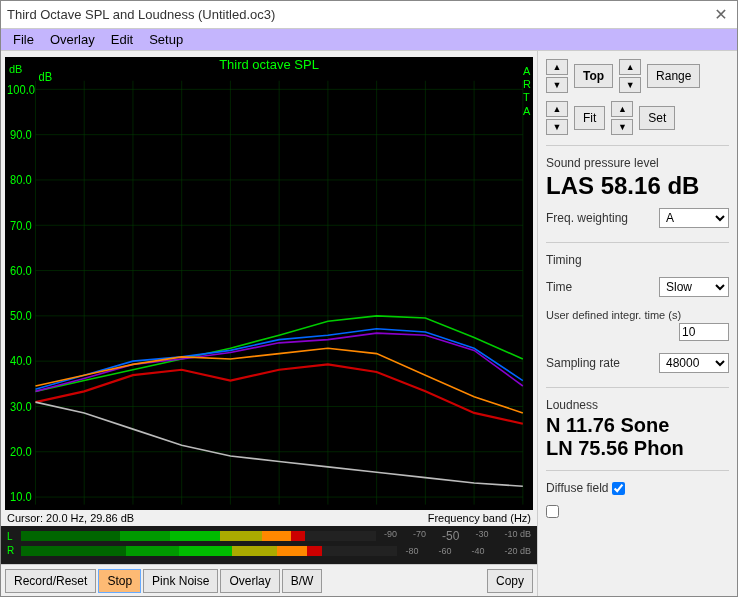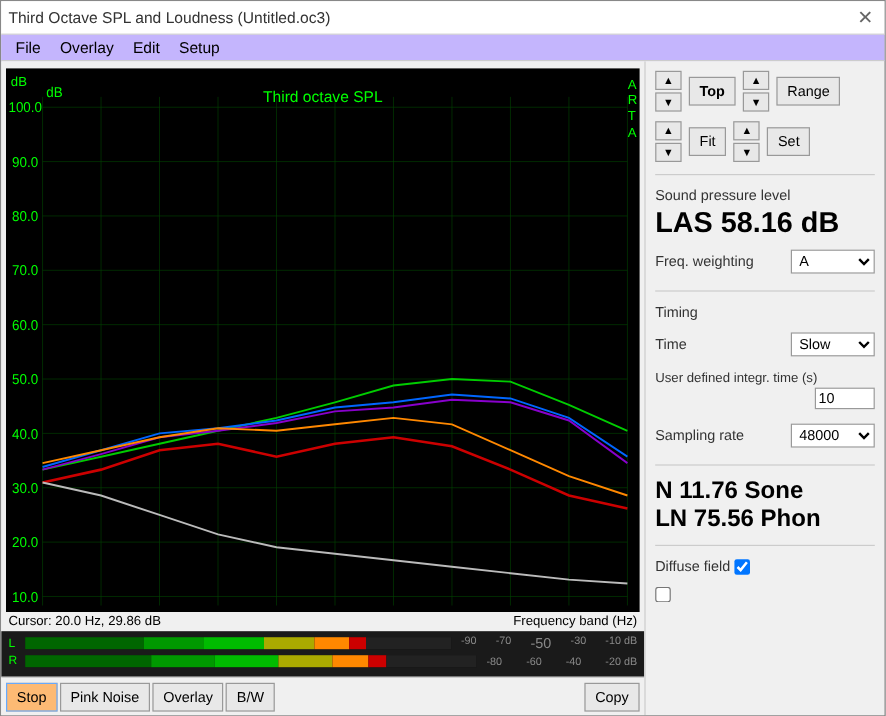--- a/index.html
+++ b/index.html
@@ -16,21 +16,21 @@
 
     .main-content { display: flex; flex: 1; overflow: hidden; }
 
     
     .chart-area { flex: 1; display: flex; flex-direction: column; background: #f0f0f0; }
 
     .chart-container { flex: 1; position: relative; margin: 6px 4px 0 4px; }
 
     .chart-inner { width: 100%; height: 100%; background: #000; position: relative; overflow: hidden; }
 
-    .chart-title { position: absolute; top: 16px; left: 50%; transform: translateX(-50%); color: #00ff00; font-size: 13px; z-index: 10; font-weight: normal; }
+    .chart-title { position: absolute; top: 0; left: 50%; transform: translateX(-50%); color: #00ff00; font-size: 13px; z-index: 10; font-weight: normal; }
 
     .chart-arta { position: absolute; top: 8px; right: 2px; color: #00ff00; font-size: 11px; z-index: 10; line-height: 1.2; }
 
     .y-axis-label { position: absolute; top: 6px; left: 4px; color: #00ff00; font-size: 11px; z-index: 10; }
 
     
     .grid-svg { position: absolute; top: 0; left: 0; width: 100%; height: 100%; }
 
     
     .chart-bottom-labels { display: flex; justify-content: space-between; padding: 2px 6px; font-size: 11px; color: #000; background: #f0f0f0; }
@@ -197,20 +197,21 @@
           <div style="display:flex; gap:20px; margin-left:4px;">
             <span style="color:#888; font-size:9px;">-80</span>
             <span style="color:#888; font-size:9px;">-60</span>
             <span style="color:#888; font-size:9px;">-40</span>
             <span style="color:#888; font-size:9px;">-20 dB</span>
           </div>
         </div>
       </div>
 
       <div class="bottom-buttons">
+        <button class="btn">Record/Reset</button>
         <button class="btn btn-stop">Stop</button>
         <button class="btn">Pink Noise</button>
         <button class="btn">Overlay</button>
         <button class="btn">B/W</button>
         <div style="flex:1;"></div>
         <button class="btn">Copy</button>
       </div>
     </div>
 
     <div class="right-panel">
@@ -284,20 +285,21 @@
         <select class="form-select">
           <option>48000</option>
           <option>44100</option>
           <option>96000</option>
         </select>
       </div>
 
       <div class="divider"></div>
 
       <div class="loudness-section">
+        <div class="section-title">Loudness</div>
         <div class="loudness-value">N 11.76 Sone</div>
         <div class="loudness-value">LN 75.56 Phon</div>
       </div>
 
       <div class="divider"></div>
 
       <div class="checkbox-row">
         <span class="checkbox-label">Diffuse field</span>
         <input type="checkbox" checked="" style="">
       </div>

